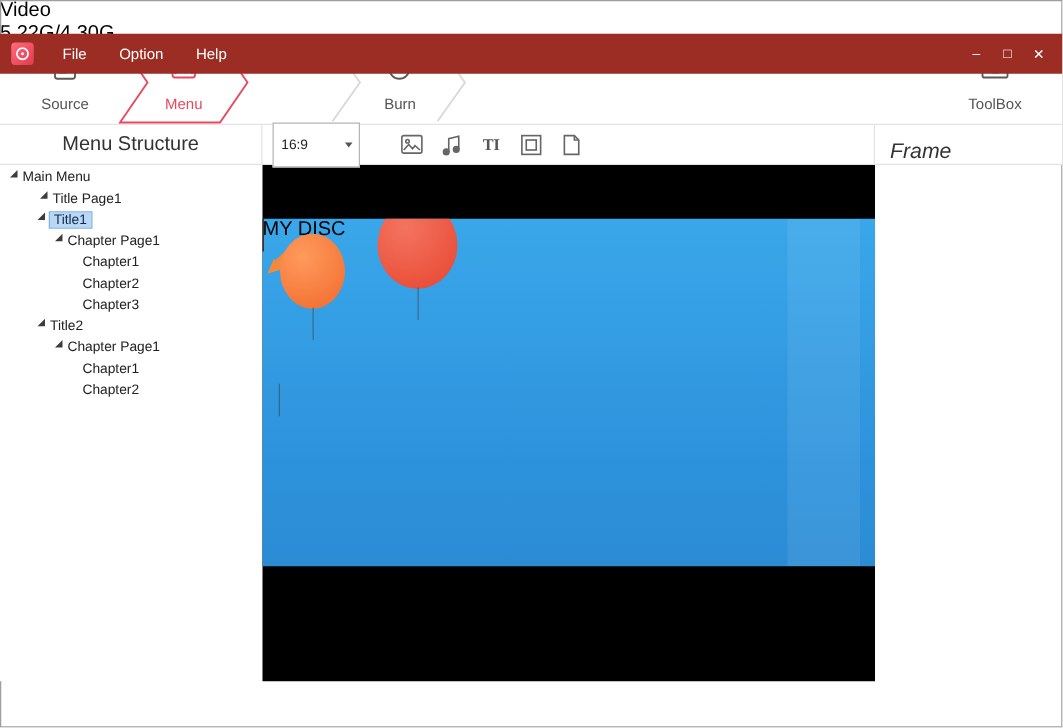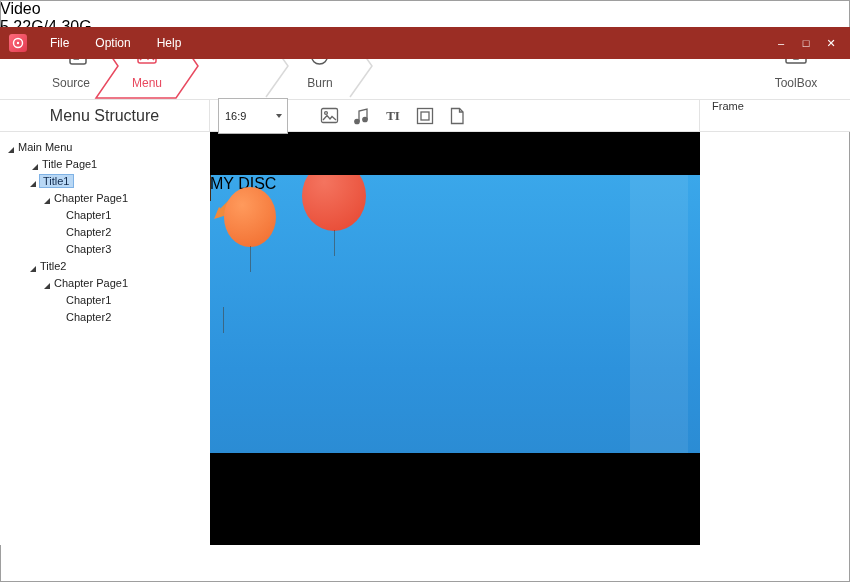--- a/index.html
+++ b/index.html
@@ -16,44 +16,44 @@
   .win-controls{margin-left:auto;display:flex;align-items:center;gap:3px;padding-right:8px;}
   .win-btn{width:22px;height:22px;display:flex;align-items:center;justify-content:center;font-size:11px;color:#fff;}
 
   
   .nav{position:absolute;top:32px;left:0;right:0;height:68px;background:#fff;border-bottom:1px solid #e3e3e3;z-index:4;}
   .chevrons{position:absolute;left:0;top:0;}
   .tab{position:absolute;top:0;height:68px;display:flex;flex-direction:column;align-items:center;
        justify-content:center;gap:5px;cursor:default;}
   .tab .lbl{font-size:12px;color:#555;}
   .tab.active .lbl{color:#e8495f;}
-  .tab-source{left:14px;width:76px;align-items:flex-end;}
+  .tab-source{left:14px;width:76px;}
   .tab-menu{left:105px;width:84px;}
   .tab-preview{left:192px;width:76px;}
   .tab-burn{left:282px;width:76px;}
   .tab-toolbox{right:12px;width:84px;}
 
   
   .subbar{position:absolute;top:100px;left:0;right:0;height:32px;background:#fff;
           border-bottom:1px solid #e3e3e3;display:flex;z-index:4;}
   .sub-left{width:210px;border-right:1px solid #e3e3e3;display:flex;align-items:center;justify-content:center;
             font-size:16px;color:#333;}
   .sub-center{flex:1;display:flex;align-items:center;border-right:1px solid #e3e3e3;padding-left:8px;}
-  .sub-right{width:150px;display:flex;align-items:flex-start;padding-left:12px;font-size:11px;color:#333;}
+  .sub-right{width:150px;display:flex;align-items:flex-end;padding-left:12px;font-size:17px;color:#333;font-style:italic;}
   .aspect-dd{width:70px;height:36px;border:1px solid #b5b5b5;background:#fff;display:flex;align-items:center;
              font-size:11px;color:#222;margin-right:28px;}
   .aspect-dd .txt{flex:1;padding-left:6px;}
   .caret{width:0;height:0;border-left:3.5px solid transparent;border-right:3.5px solid transparent;
          border-top:4.5px solid #555;margin:0 5px;}
   .tool-ic{width:26px;height:24px;display:flex;align-items:center;justify-content:center;margin-right:6px;}
   .ti-glyph{font-family:"Liberation Serif",serif;font-size:13px;font-weight:bold;color:#555;}
 
   
   .sidebar{position:absolute;top:132px;left:0;width:210px;bottom:37px;background:#fff;padding-top:4px;}
-  .tree-item{height:17px;display:flex;align-items:flex-end;font-size:11px;color:#222;cursor:default;}
+  .tree-item{height:17px;display:flex;align-items:flex-start;font-size:11px;color:#222;cursor:default;}
   .marker{width:0;height:0;border-bottom:6px solid #3c3c3c;border-left:6px solid transparent;margin-right:4px;}
   .lvl0{padding-left:8px;}.lvl1{padding-left:32px;}.lvl2{padding-left:30px;}
   .lvl3{padding-left:44px;}.lvl4{padding-left:66px;}
   .tree-item.selected .t-label{background:#b9d8f5;outline:1px solid #7fb2e5;padding:0 3px;color:#10294d;}
 
   
   .preview{position:absolute;left:210px;top:132px;width:490px;height:413px;background:#000;}
   .scene{position:absolute;left:0;top:43px;width:490px;height:278px;overflow:hidden;
          background:linear-gradient(180deg,#3aa7ea 0%,#2d92dc 70%,#2b8cd4 100%);}
   .scene::after{content:"";position:absolute;right:12px;top:0;width:58px;height:100%;background:rgba(255,255,255,.08);}

